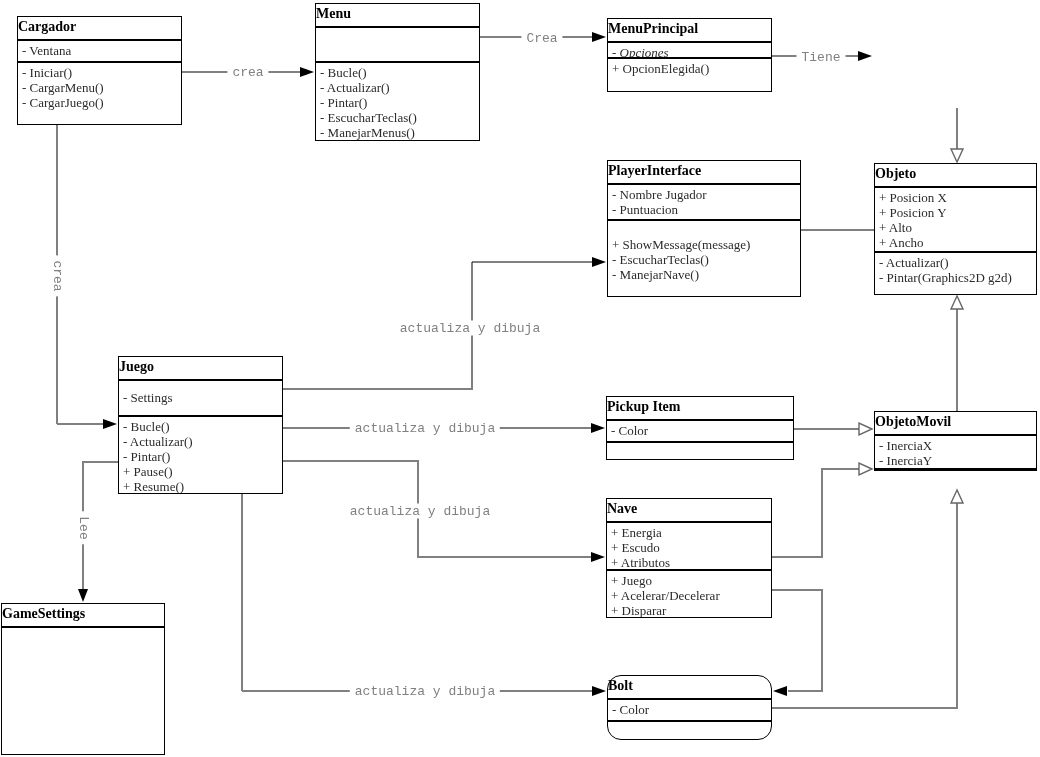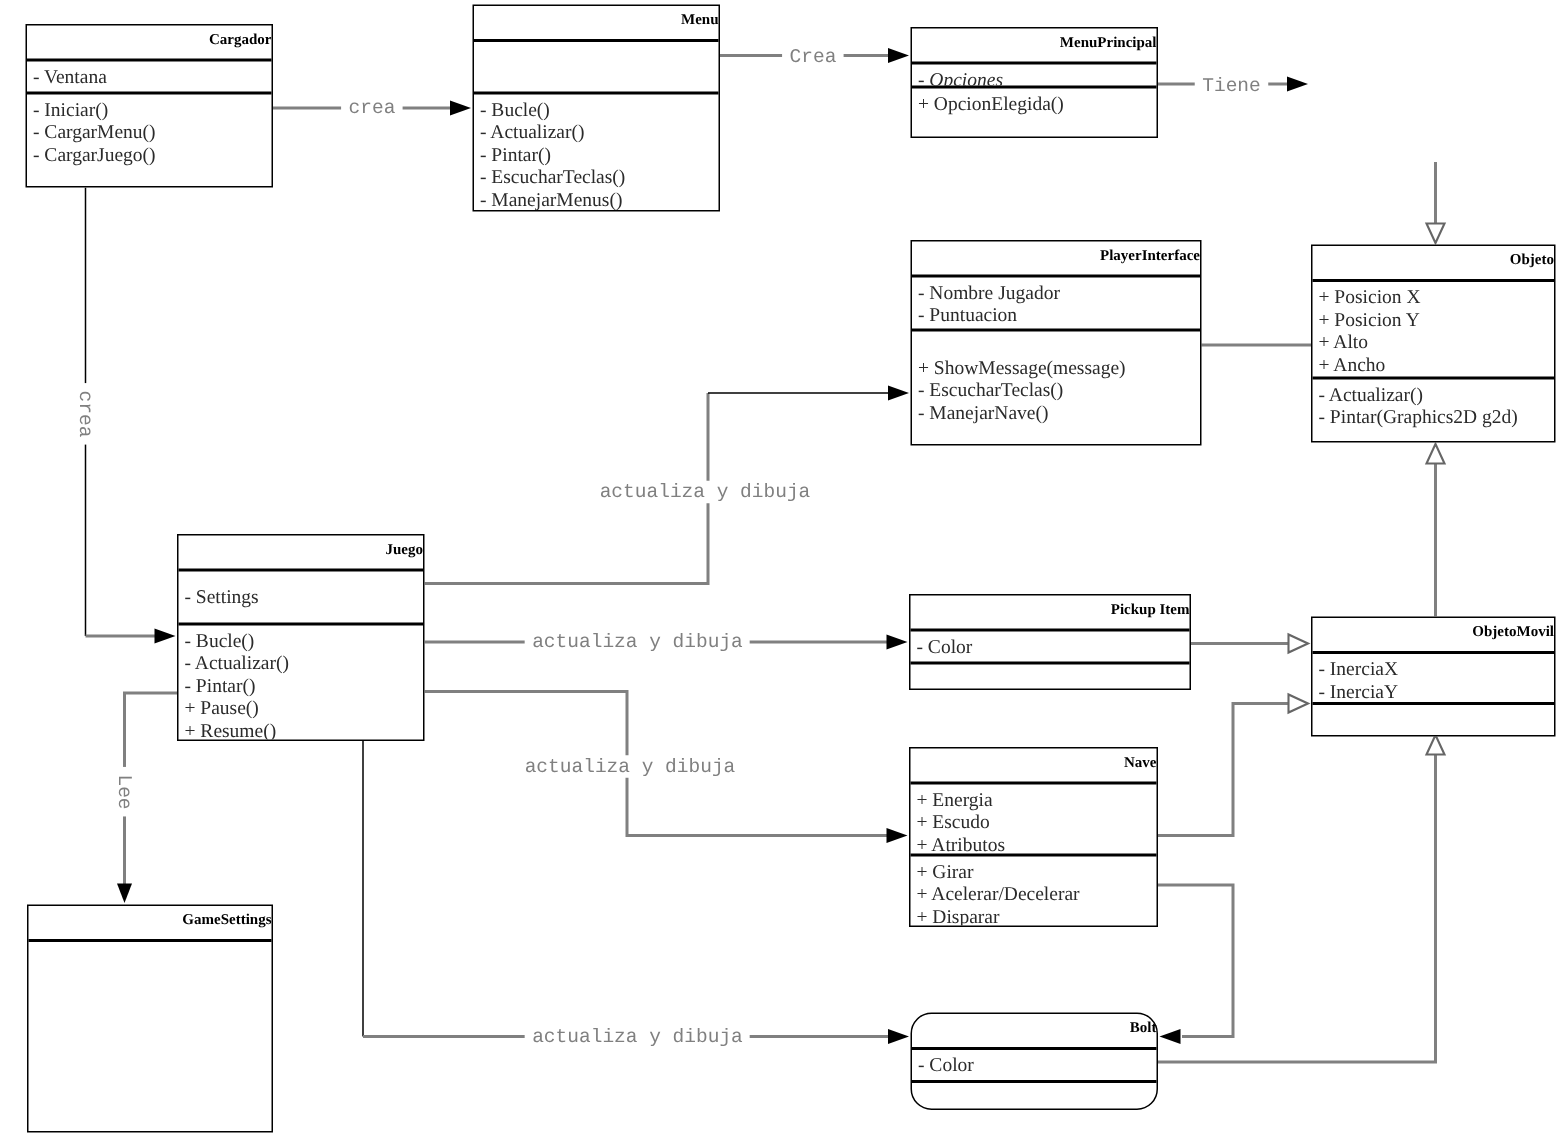--- a/index.html
+++ b/index.html
@@ -5,21 +5,21 @@
   html,body{margin:0;padding:0;background:#fff;}
   #stage{position:relative;width:1040px;height:757px;background:#fff;overflow:hidden;
          font-family:"Liberation Serif", serif;}
   #wires{position:absolute;left:0;top:0;width:1040px;height:757px;}
   .g2{stroke:#808080;stroke-width:2;fill:none;}
   .b1{stroke:#000000;stroke-width:1;fill:none;}
   .af{fill:#000000;stroke:none;}
   .ah{fill:#ffffff;stroke:#666666;stroke-width:1.4;}
   .uml-class{position:absolute;background:#fff;border:1px solid #000;box-sizing:border-box;
              display:flex;flex-direction:column;}
-  .uml-title{height:22px;line-height:20px;text-align:right;font-weight:bold;font-size:10px;
+  .uml-title{height:22px;line-height:20px;text-align:left;font-weight:bold;font-size:14px;
              color:#000;flex:0 0 auto;}
   .uml-attrs,.uml-methods{border-top:2px solid #000;box-sizing:border-box;padding:2px 4px 0 4px;
              font-size:13px;color:#2b2b2b;overflow:hidden;flex:0 0 auto;}
   .uml-methods{flex:1 1 auto;}
   .uml-row{line-height:15px;white-space:nowrap;}
   .conn-label{position:absolute;transform:translate(-50%,-50%);
               font-family:"Liberation Mono", monospace;font-size:13px;color:#808080;
               background:#fff;padding:0 5px;white-space:nowrap;}
   .conn-label.vert{transform:translate(-50%,-50%) rotate(90deg);}
 </style>
@@ -177,56 +177,56 @@
     </div>
     <div class="uml-methods">
       <div class="uml-row">- Bucle()</div>
       <div class="uml-row">- Actualizar()</div>
       <div class="uml-row">- Pintar()</div>
       <div class="uml-row">+ Pause()</div>
       <div class="uml-row">+ Resume()</div>
     </div>
   </div>
 
-  <div class="uml-class" style="left:18px;top:603px;width:164px;height:152px;">
+  <div class="uml-class" style="left:1px;top:603px;width:164px;height:152px;">
     <div class="uml-title">GameSettings</div>
     <div class="uml-methods"></div>
   </div>
 
   <div class="uml-class" style="left:606px;top:396px;width:188px;height:64px;">
     <div class="uml-title">Pickup Item</div>
     <div class="uml-attrs" style="height:22px;">
       <div class="uml-row">- Color</div>
     </div>
     <div class="uml-methods"></div>
   </div>
 
   <div class="uml-class" style="left:606px;top:498px;width:166px;height:120px;">
     <div class="uml-title">Nave</div>
     <div class="uml-attrs" style="height:48px;">
       <div class="uml-row">+ Energia</div>
       <div class="uml-row">+ Escudo</div>
       <div class="uml-row">+ Atributos</div>
     </div>
     <div class="uml-methods">
-      <div class="uml-row">+ Girar</div>
+      <div class="uml-row">+ Juego</div>
       <div class="uml-row">+ Acelerar/Decelerar</div>
       <div class="uml-row">+ Disparar</div>
     </div>
   </div>
 
   <div class="uml-class" style="left:607px;top:675px;width:165px;height:65px;border-radius:14px;">
     <div class="uml-title">Bolt</div>
     <div class="uml-attrs" style="height:22px;">
       <div class="uml-row">- Color</div>
     </div>
     <div class="uml-methods"></div>
   </div>
 
-  <div class="uml-class" style="left:874px;top:411px;width:163px;height:80px;">
+  <div class="uml-class" style="left:874px;top:411px;width:163px;height:60px;">
     <div class="uml-title">ObjetoMovil</div>
     <div class="uml-attrs" style="height:34px;">
       <div class="uml-row">- InerciaX</div>
       <div class="uml-row">- InerciaY</div>
     </div>
     <div class="uml-methods"></div>
   </div>
 
 </div>
 

